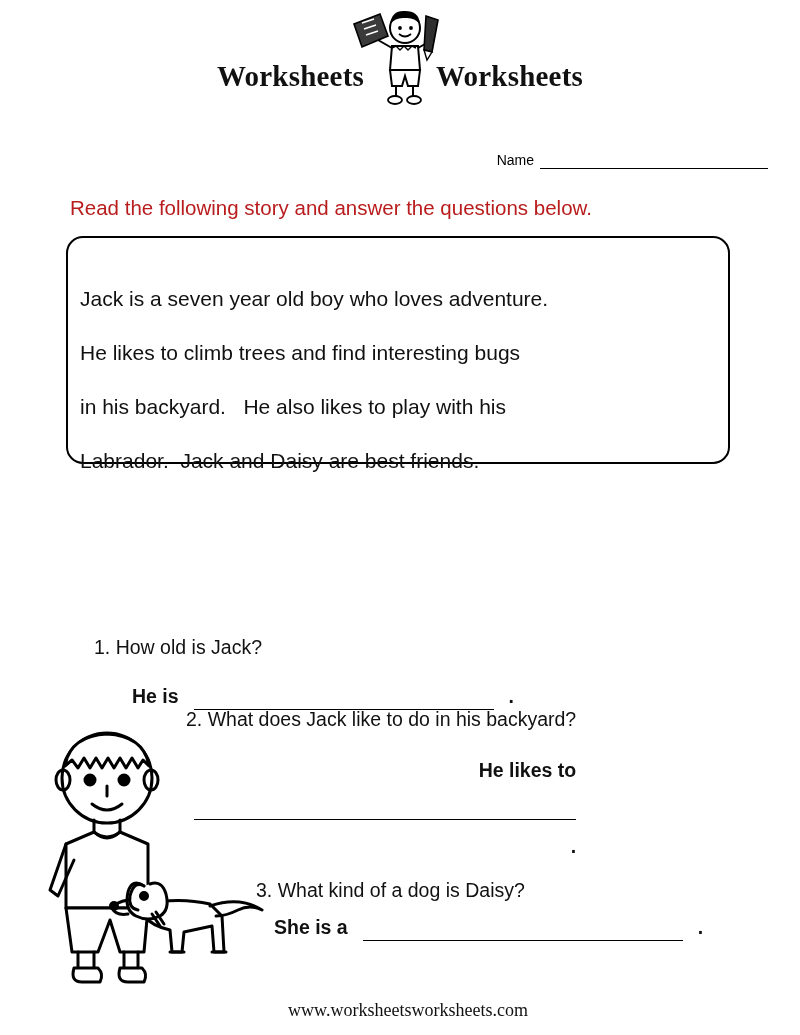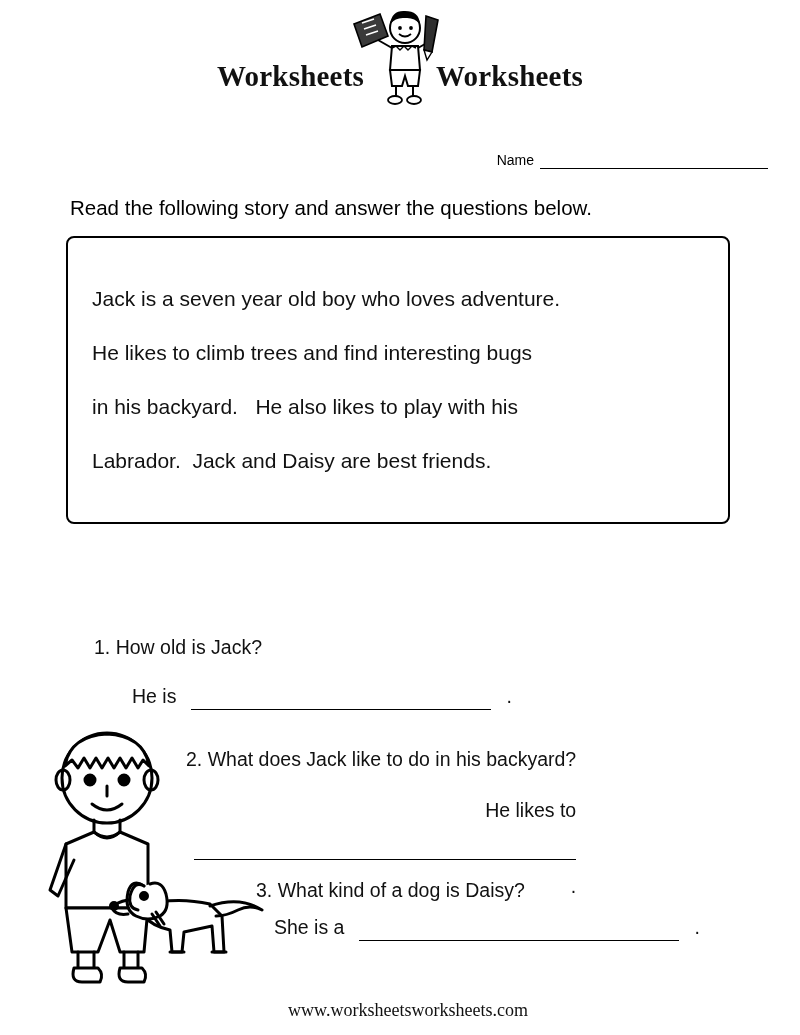--- a/index.html
+++ b/index.html
@@ -69,61 +69,62 @@
     border-bottom: 1.6px solid #000;
     height: 20px;
   }
 
   
   .instruction {
     position: absolute;
     left: 70px;
     top: 196px;
     font-size: 20.5px;
-    color: #000000;
+    color: #b91c1c;
   }
 
   
   .story-box {
     position: absolute;
     left: 66px;
     top: 236px;
     width: 664px;
-    height: 288px;
+    height: 228px;
     border: 2.5px solid #000;
-    border-radius: 8px;
+    border-radius: 17px;
     box-sizing: border-box;
-    padding: 34px 22px 0 24px;
+    padding: 34px 22px 0 12px;
   }
   .story-line {
     font-size: 21px;
     line-height: 54px;
     color: #111;
     white-space: pre;
   }
 
   
   .q-block { position: absolute; }
 
   .q-text { font-size: 19.5px; color: #111; margin-top: 34px; }
 
   .answer-row {
     display: flex;
     align-items: flex-end;
     gap: 15px;
+    font-weight: bold;
   }
   .answer-label { font-size: 19.5px; color: #111; padding-bottom: 2px; }
   .answer-blank { border-bottom: 1.6px solid #000; height: 20px; }
   .answer-period { font-size: 19.5px; color: #111; padding-bottom: 2px; }
 
   #q1 { left: 94px; top: 602px; }
   #q1 .answer-row { margin-left: 38px; margin-top: 26px; }
   #q1 .answer-blank { width: 300px; }
 
-  #q2 { left: 186px; top: 714px; }
+  #q2 { left: 186px; top: 674px; }
   #q2 .answer-row { margin-left: -12px; margin-top: 28px; flex-direction: column; }
   #q2 .answer-blank { width: 382px; }
 
   #q3 { left: 256px; top: 845px; }
   #q3 .answer-row { margin-left: 18px; margin-top: 14px; }
   #q3 .answer-blank { width: 320px; }
 
   
   .footer {
     position: absolute;

